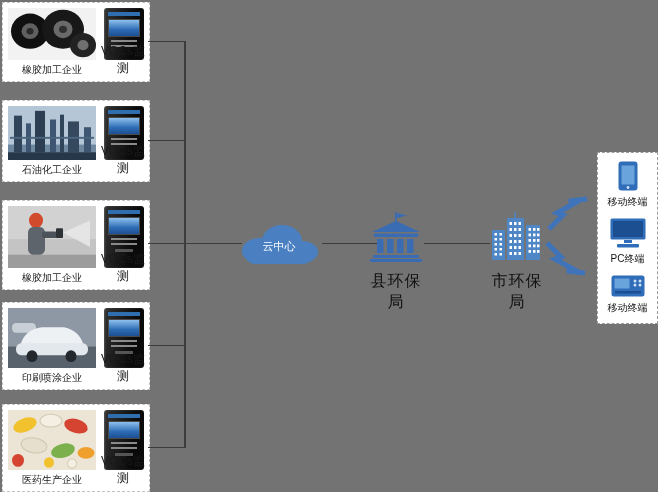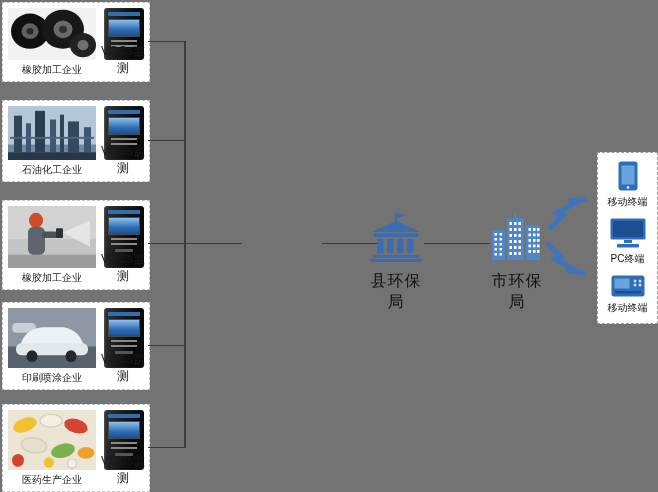--- a/index.html
+++ b/index.html
@@ -163,20 +163,29 @@
   <div class="cline" style="left:148px;top:41px;width:38px;height:1px"></div>
   <div class="cline" style="left:148px;top:140px;width:38px;height:1px"></div>
   <div class="cline" style="left:148px;top:243px;width:38px;height:1px"></div>
   <div class="cline" style="left:148px;top:345px;width:38px;height:1px"></div>
   <div class="cline" style="left:148px;top:447px;width:38px;height:1px"></div>
   <div class="cline" style="left:184px;top:41px;width:2px;height:407px"></div>
   <div class="cline" style="left:186px;top:243px;width:56px;height:1px"></div>
   <div class="cline" style="left:322px;top:243px;width:55px;height:1px"></div>
   <div class="cline" style="left:424px;top:243px;width:66px;height:1px"></div>
 
+  <div class="cloud-wrap" style="left:236px;top:220px;width:86px;height:48px">
+    <svg viewBox="0 0 86 48">
+      <ellipse cx="24" cy="31" rx="18" ry="13" fill="#4a80c2"></ellipse>
+      <ellipse cx="46" cy="21" rx="20" ry="16" fill="#4a80c2"></ellipse>
+      <ellipse cx="66" cy="32" rx="16" ry="11" fill="#4a80c2"></ellipse>
+      <rect x="10" y="27" width="66" height="17" rx="8.5" fill="#4a80c2"></rect>
+    </svg>
+    <div class="cloud-label">云中心</div>
+  </div>
 
   <div class="node" style="left:366px;top:212px;width:60px">
     <svg width="54" height="50" viewBox="0 0 54 50">
       <rect x="26" y="0" width="1.6" height="12" fill="#3a6cb4"></rect>
       <path d="M27.6 1 L38 3.5 L27.6 6 Z" fill="#3a6cb4"></path>
       <path d="M27 9 L3 20 L51 20 Z" fill="#3a6cb4"></path>
       <rect x="5" y="21.5" width="44" height="3.5" fill="#3a6cb4"></rect>
       <rect x="8" y="27" width="6.5" height="14" fill="#3a6cb4"></rect>
       <rect x="18" y="27" width="6.5" height="14" fill="#3a6cb4"></rect>
       <rect x="28" y="27" width="6.5" height="14" fill="#3a6cb4"></rect>

